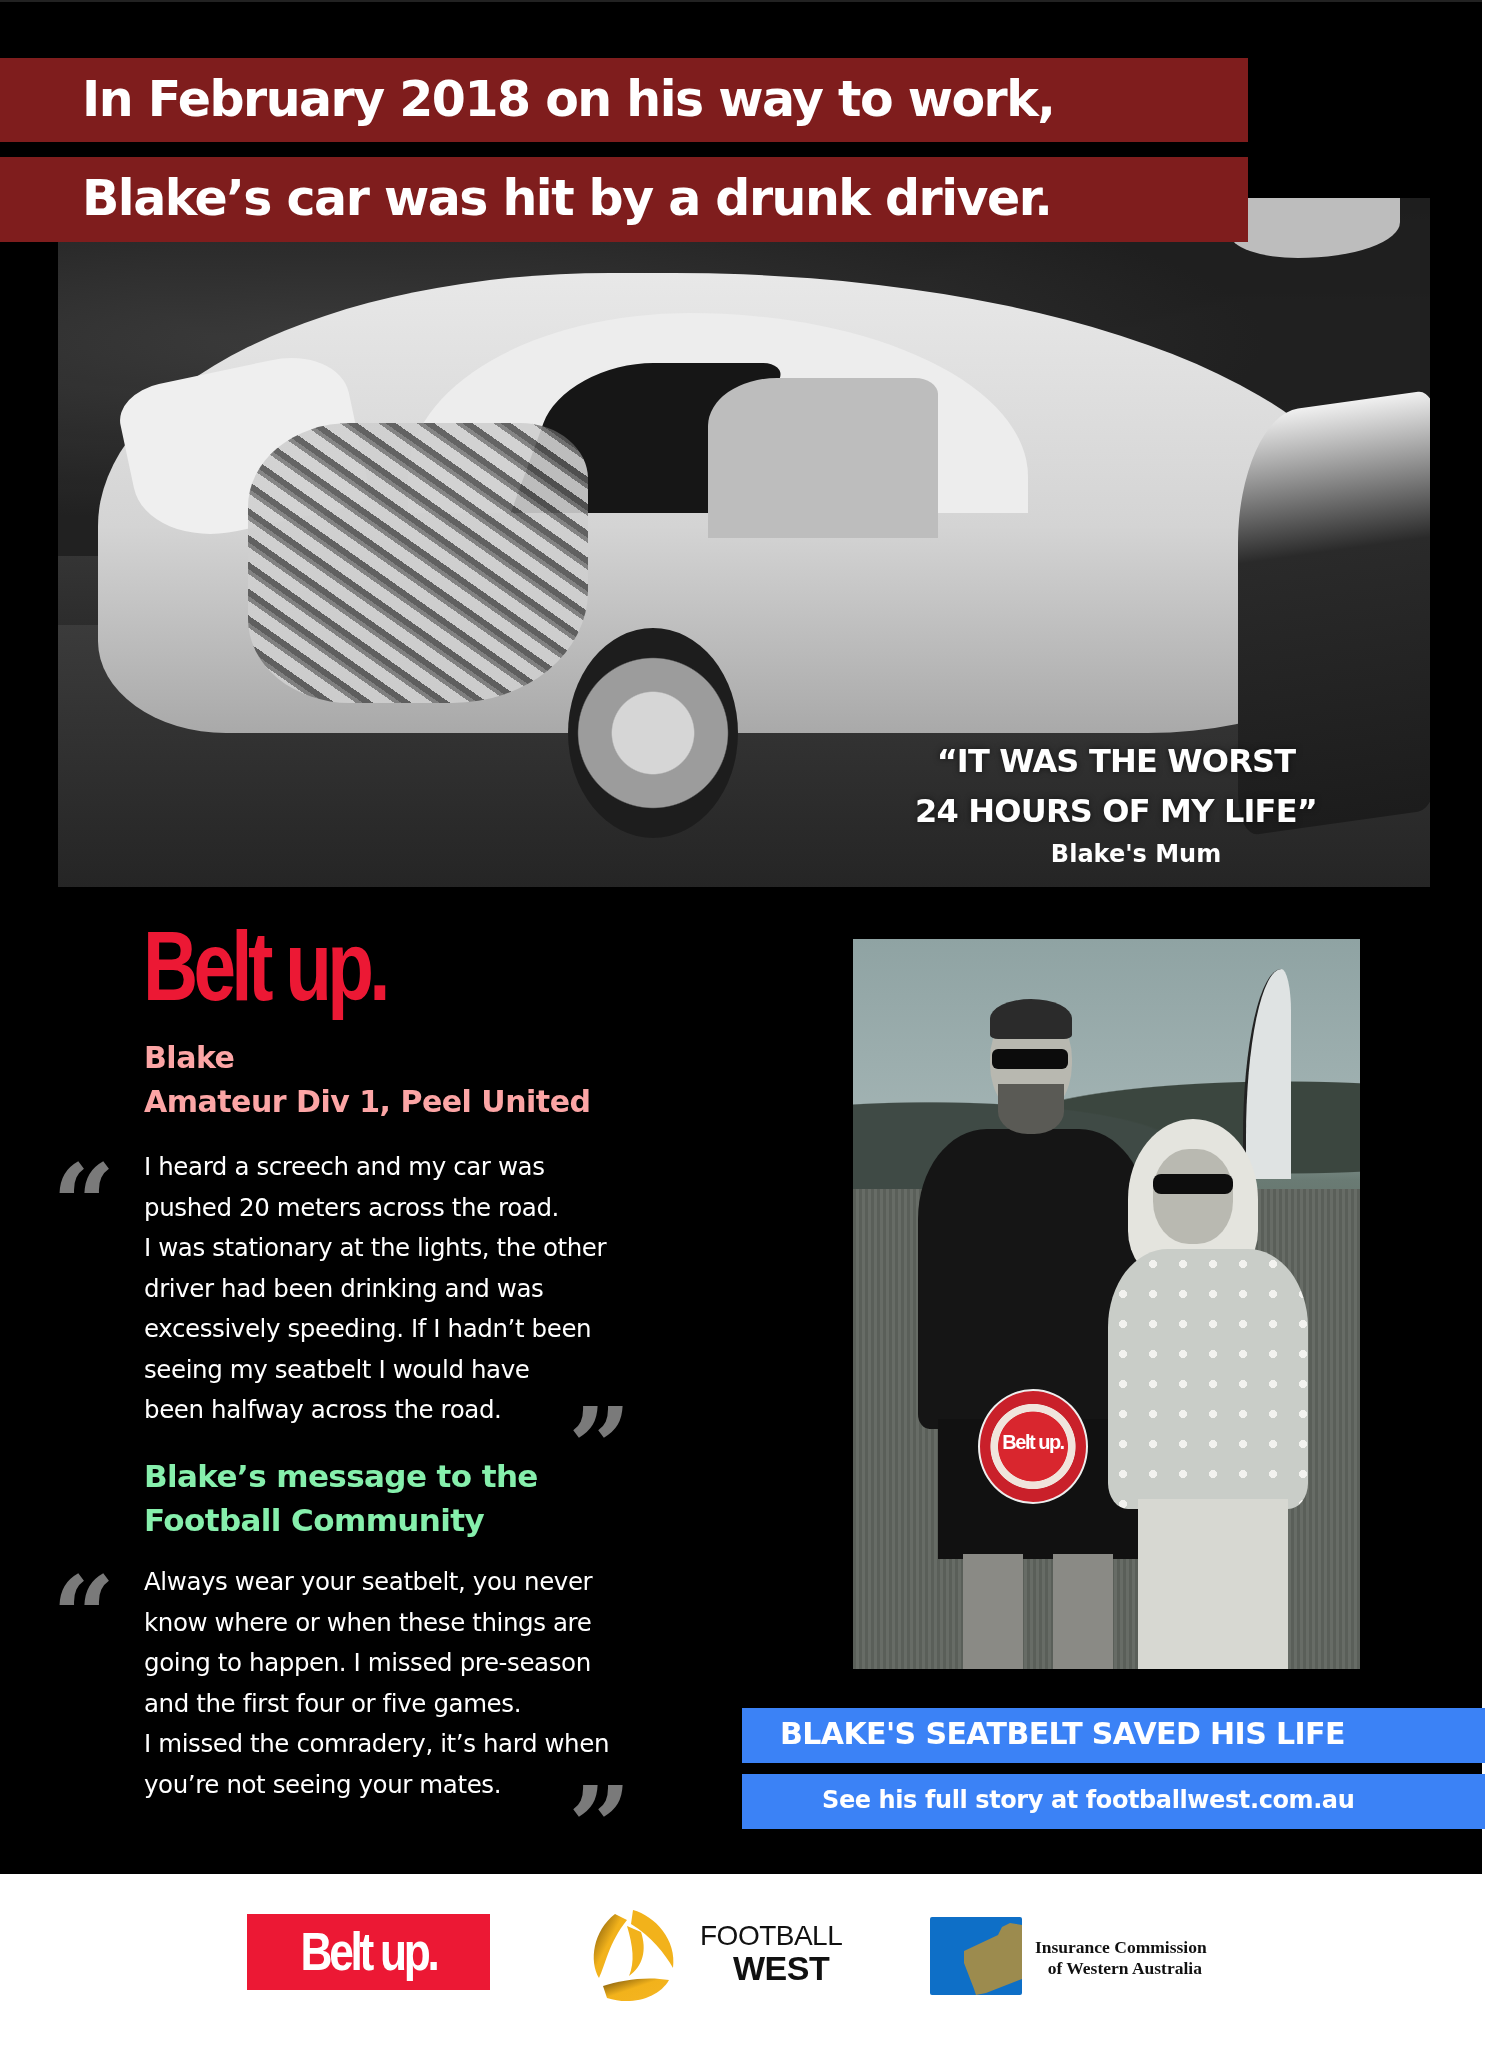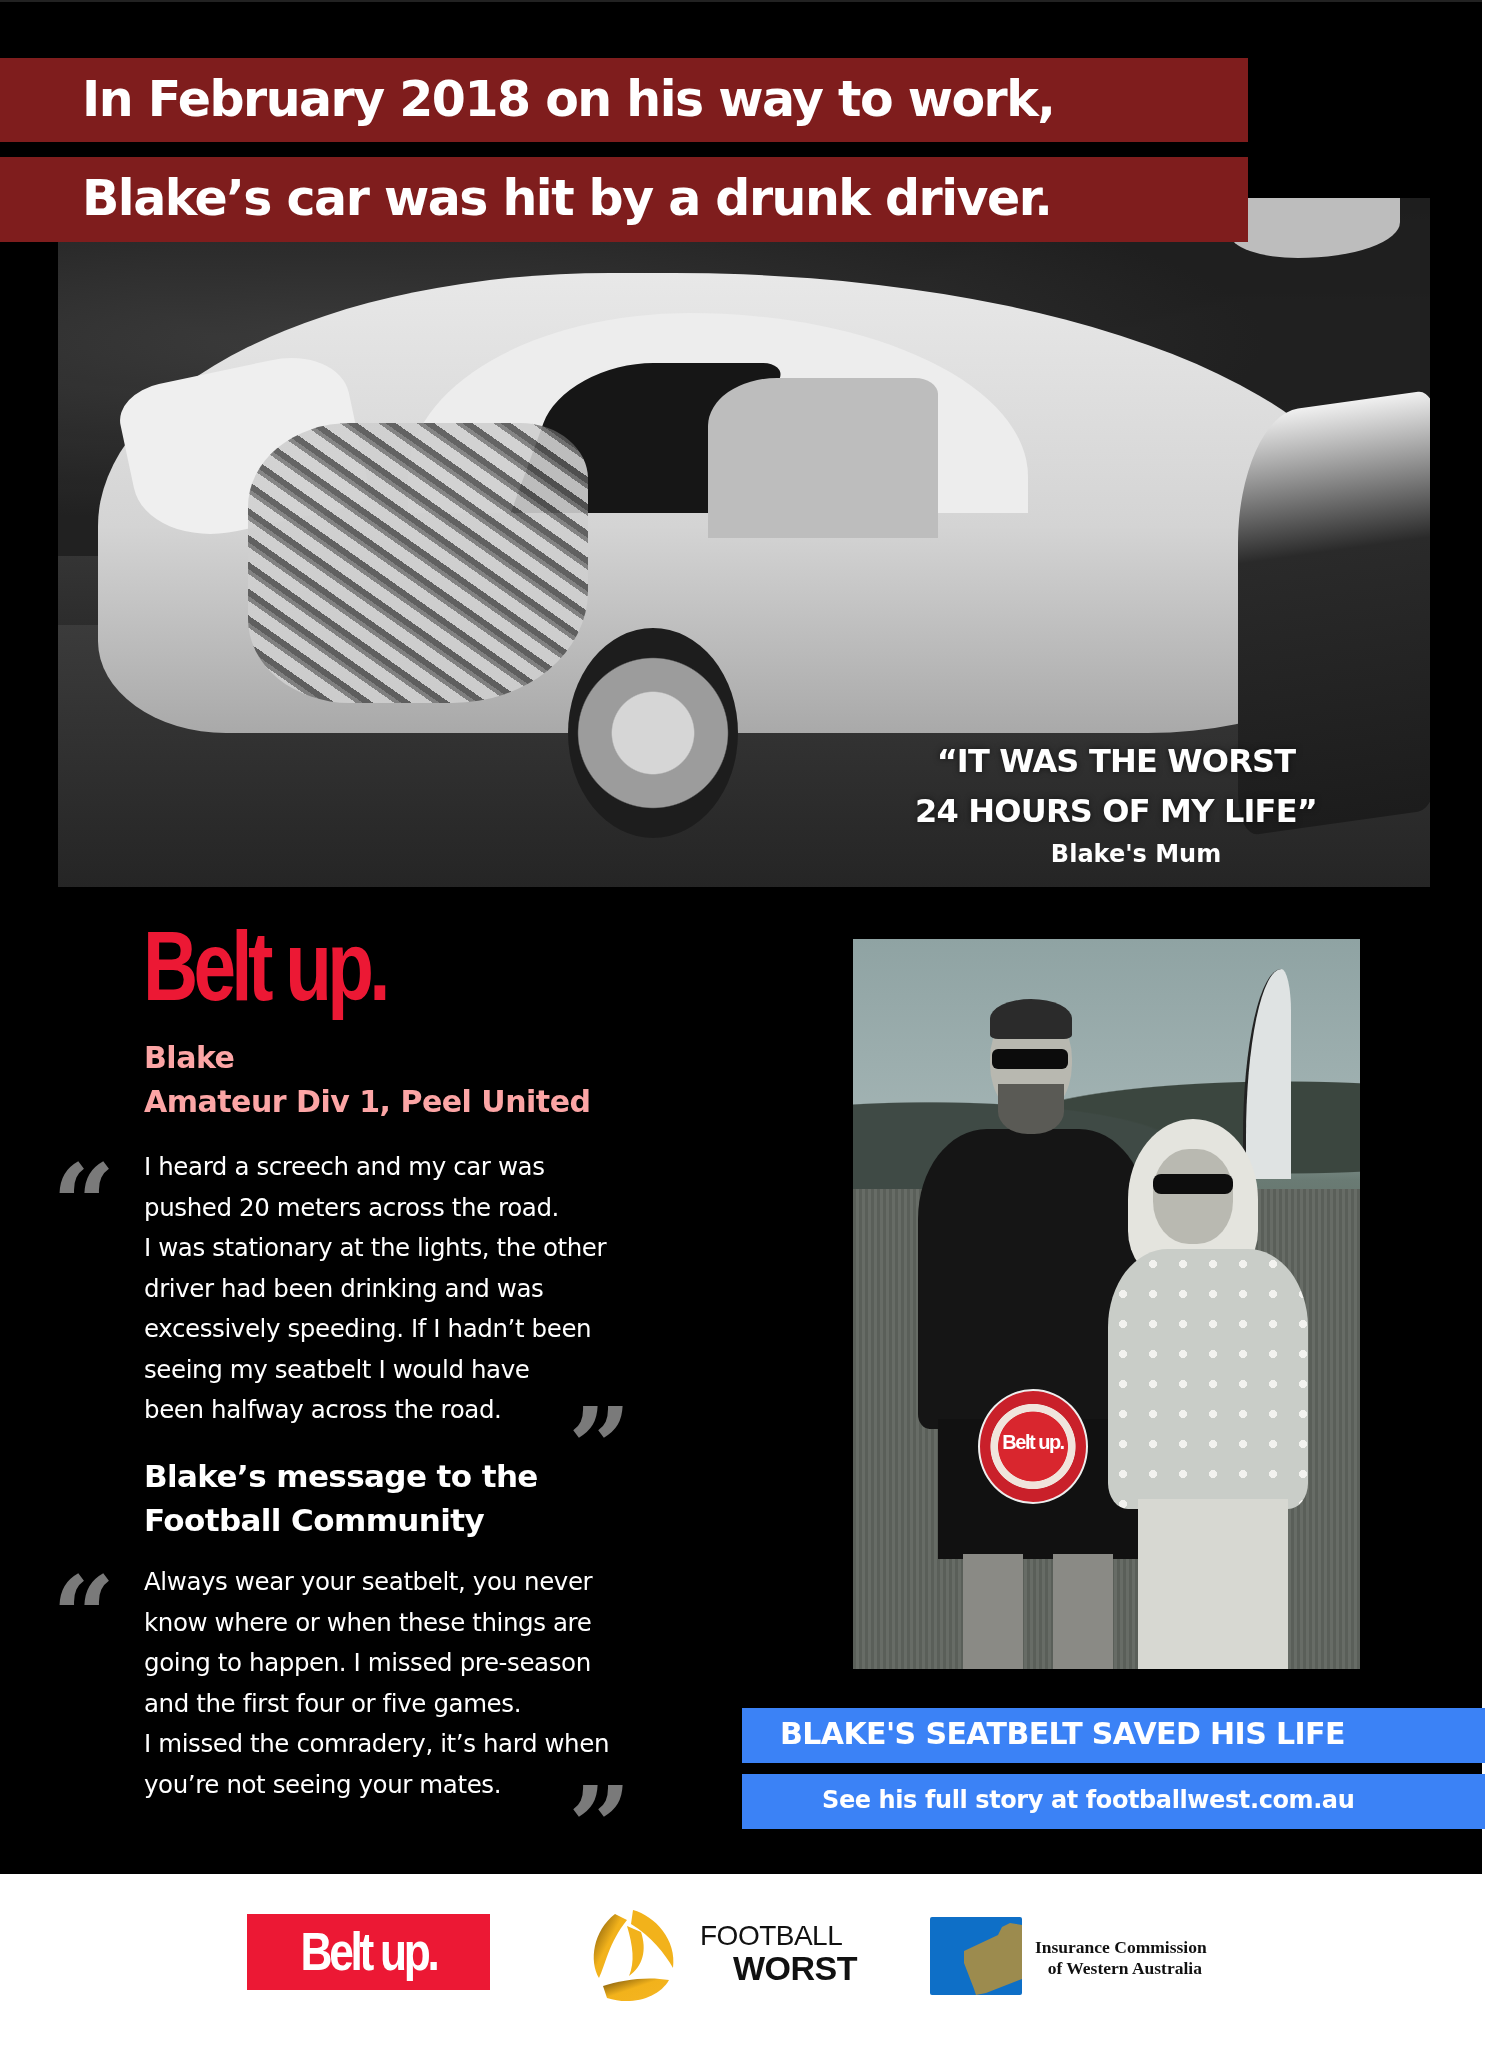--- a/index.html
+++ b/index.html
@@ -47,21 +47,21 @@
   .quote-open-1 { left: 52px; top: 1148px; }
   .quote-close-1 { left: 568px; top: 1392px; }
   .quote-open-2 { left: 52px; top: 1560px; }
   .quote-close-2 { left: 568px; top: 1771px; }
 
   .quote-body { position: absolute; left: 144px; width: 520px; color: #ffffff; font-family: "DejaVu Sans", sans-serif; font-size: 24.5px; line-height: 40.5px; letter-spacing: -0.4px; }
   .quote-body span { display: block; white-space: nowrap; }
   .quote-body-1 { top: 1145px; }
   .quote-body-2 { top: 1560px; }
 
-  .message-heading { position: absolute; left: 144px; top: 1452px; color: #ffffff; font-family: "DejaVu Sans", sans-serif; font-weight: bold; font-size: 31px; line-height: 44px; letter-spacing: -0.6px; }
+  .message-heading { position: absolute; left: 144px; top: 1452px; color: #86efac; font-family: "DejaVu Sans", sans-serif; font-weight: bold; font-size: 31px; line-height: 44px; letter-spacing: -0.6px; }
   .message-heading span { display: block; white-space: nowrap; }
 
   
   .people-photo { position: absolute; left: 853px; top: 937px; width: 507px; height: 730px; overflow: hidden;
     background: linear-gradient(180deg,#8fa3a3 0%,#a2b3b3 25%,#6a7b74 33%,#5d6a60 45%,#565d56 100%); }
   .people-photo .field { position: absolute; left: 0; top: 250px; width: 100%; height: 480px; background: repeating-linear-gradient(90deg,#5a5f59 0 3px,#676c66 3px 6px); }
   .people-photo .treeline { position: absolute; left: 0; top: 130px; width: 100%; height: 130px; background: radial-gradient(ellipse at 15% 60%, #3f4a45 0 40%, transparent 41%), radial-gradient(ellipse at 85% 45%, #3b463f 0 45%, transparent 46%), radial-gradient(ellipse at 50% 80%, #4a5650 0 35%, transparent 36%); }
   .people-photo .flag { position: absolute; left: 390px; top: 30px; width: 48px; height: 210px; background: #dfe3e3; border-radius: 80% 20% 0 0; border-left: 3px solid #222; }
   .person-man { position: absolute; left: 55px; top: 50px; width: 240px; height: 680px; }
   .man-head { position: absolute; left: 82px; top: 20px; width: 82px; height: 110px; background: #b8b8b0; border-radius: 45% 45% 50% 50%; }
@@ -209,21 +209,21 @@
       <stop offset="1" stop-color="#F5B523"></stop>
     </linearGradient>
   </defs>
   <path d="M30 8 C8 25 4 55 14 72 C20 60 24 36 42 14 Z" fill="url(#fwg)"></path>
   <path d="M48 4 C70 10 92 34 88 62 C80 48 66 30 46 18 Z" fill="#F2B21B"></path>
   <path d="M18 80 C36 74 62 70 84 74 C74 92 46 100 22 92 Z" fill="url(#fwg)"></path>
   <path d="M42 20 C48 40 50 56 44 70 C58 60 62 44 56 26 Z" fill="#F2B21B"></path>
 </svg>
 <div class="logo-fw-text">
   <span class="l1">FOOTBALL</span>
-  <span class="l2">WORST</span>
+  <span class="l2">WEST</span>
 </div>
 <div class="logo-icwa-icon">
   <svg width="92" height="78" viewBox="0 0 92 78">
     <polygon points="34,34 68,18 72,10 80,6 92,8 92,62 56,76 46,78 44,72 34,46" fill="#9C8B4E"></polygon>
   </svg>
 </div>
 <div class="logo-icwa-text">
   <span class="l1">Insurance Commission</span>
   <span class="l2">of Western Australia</span>
 </div>

